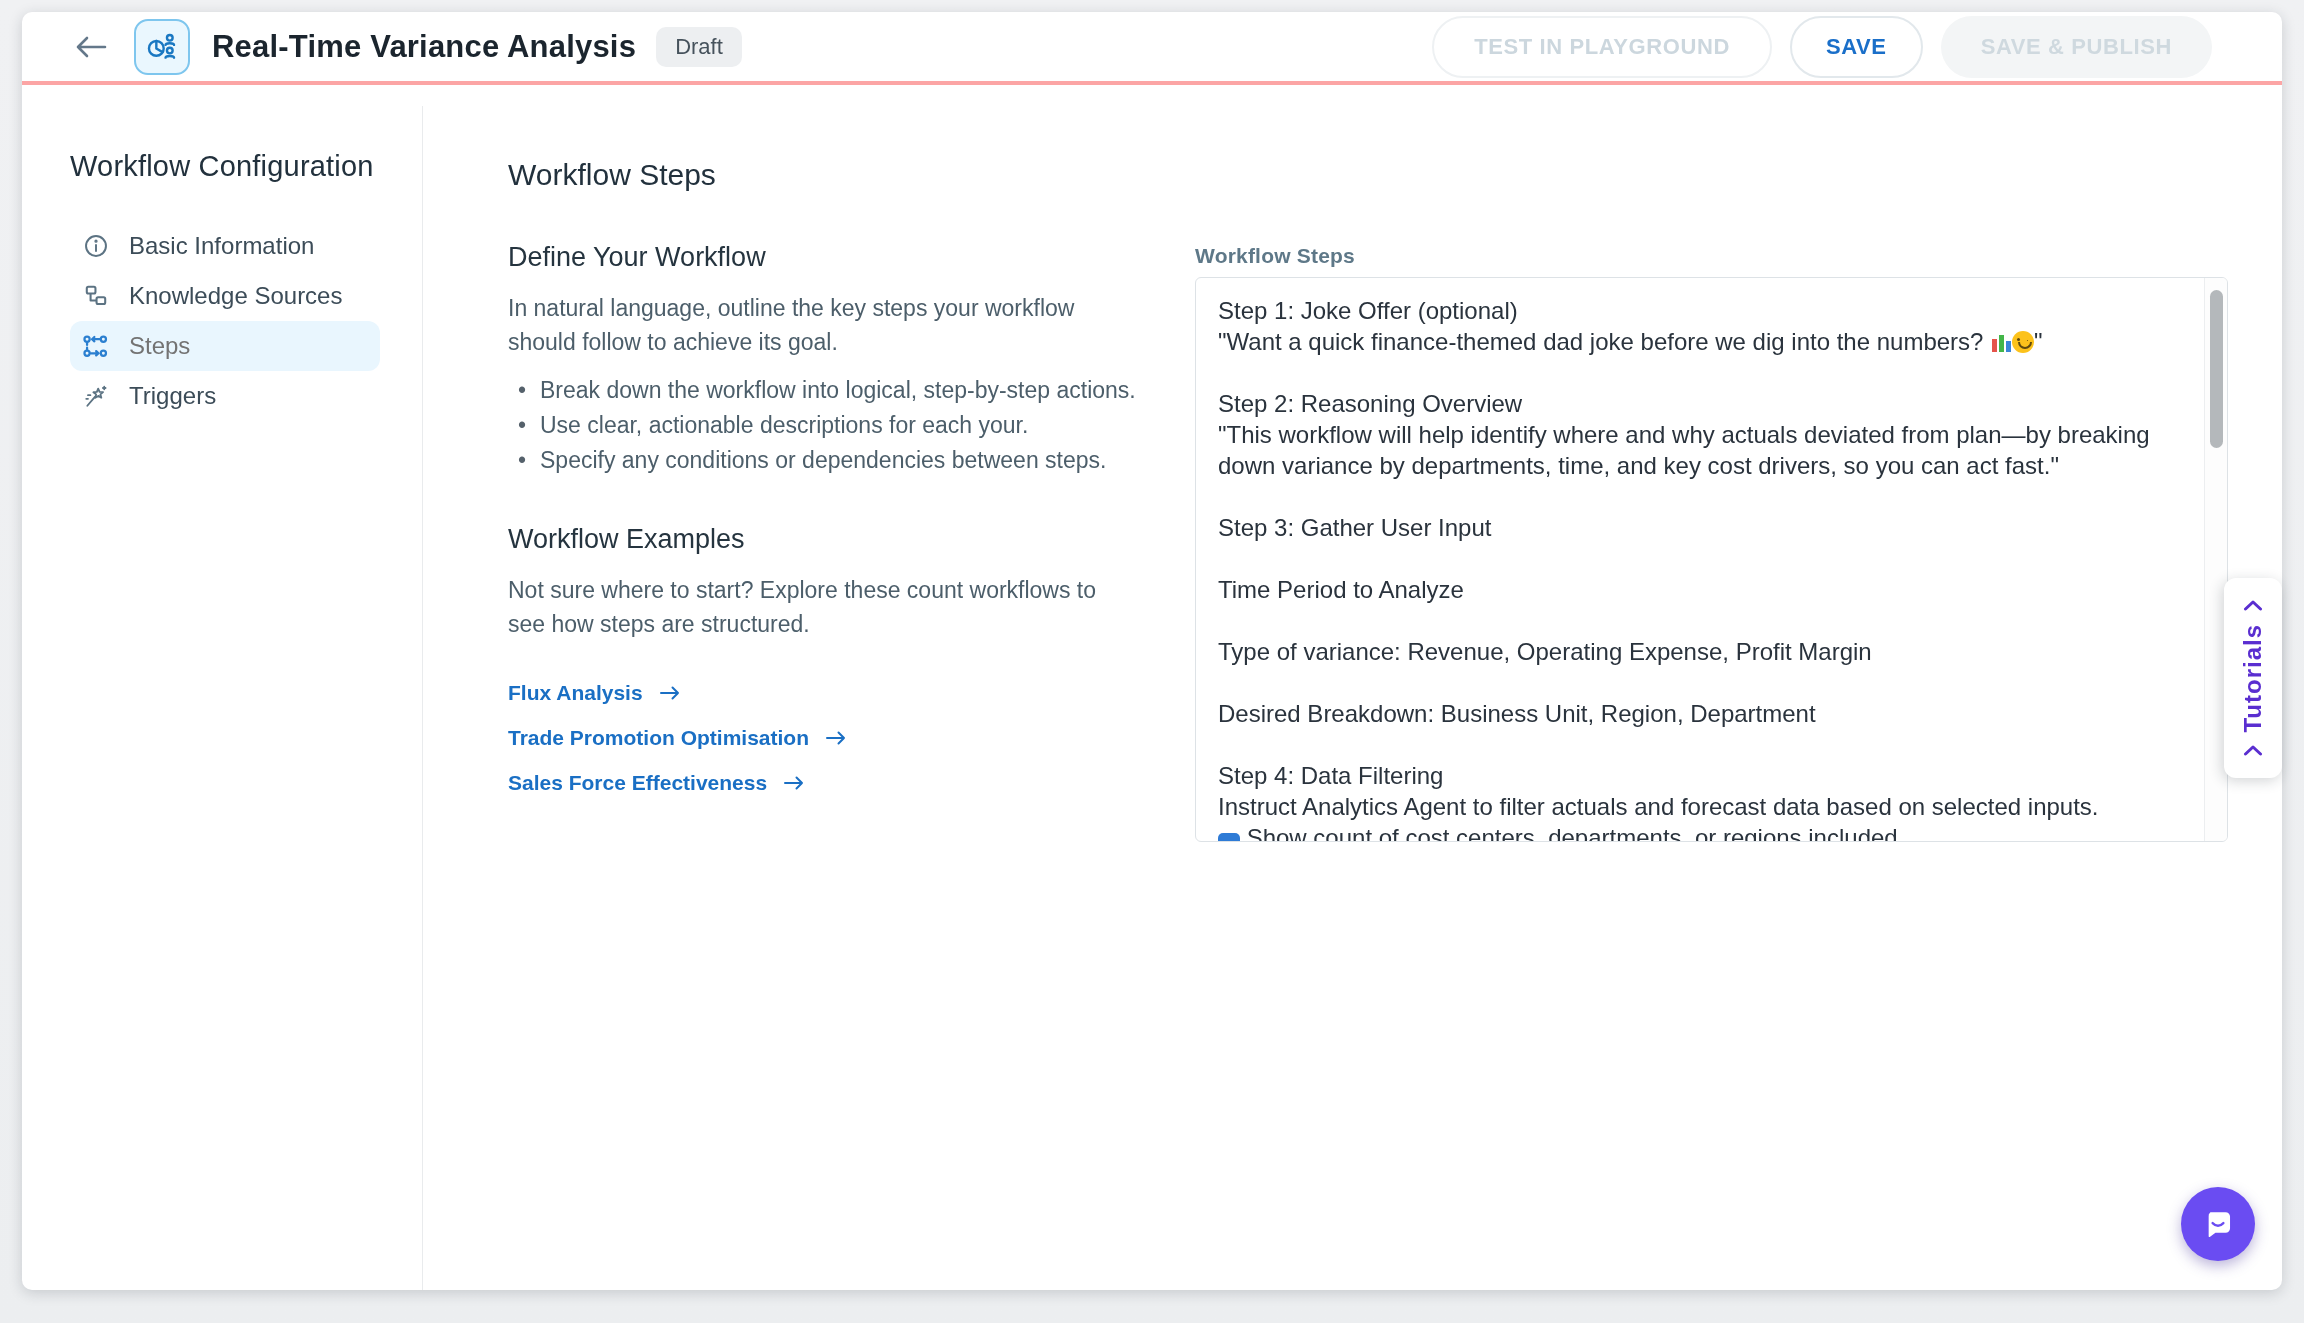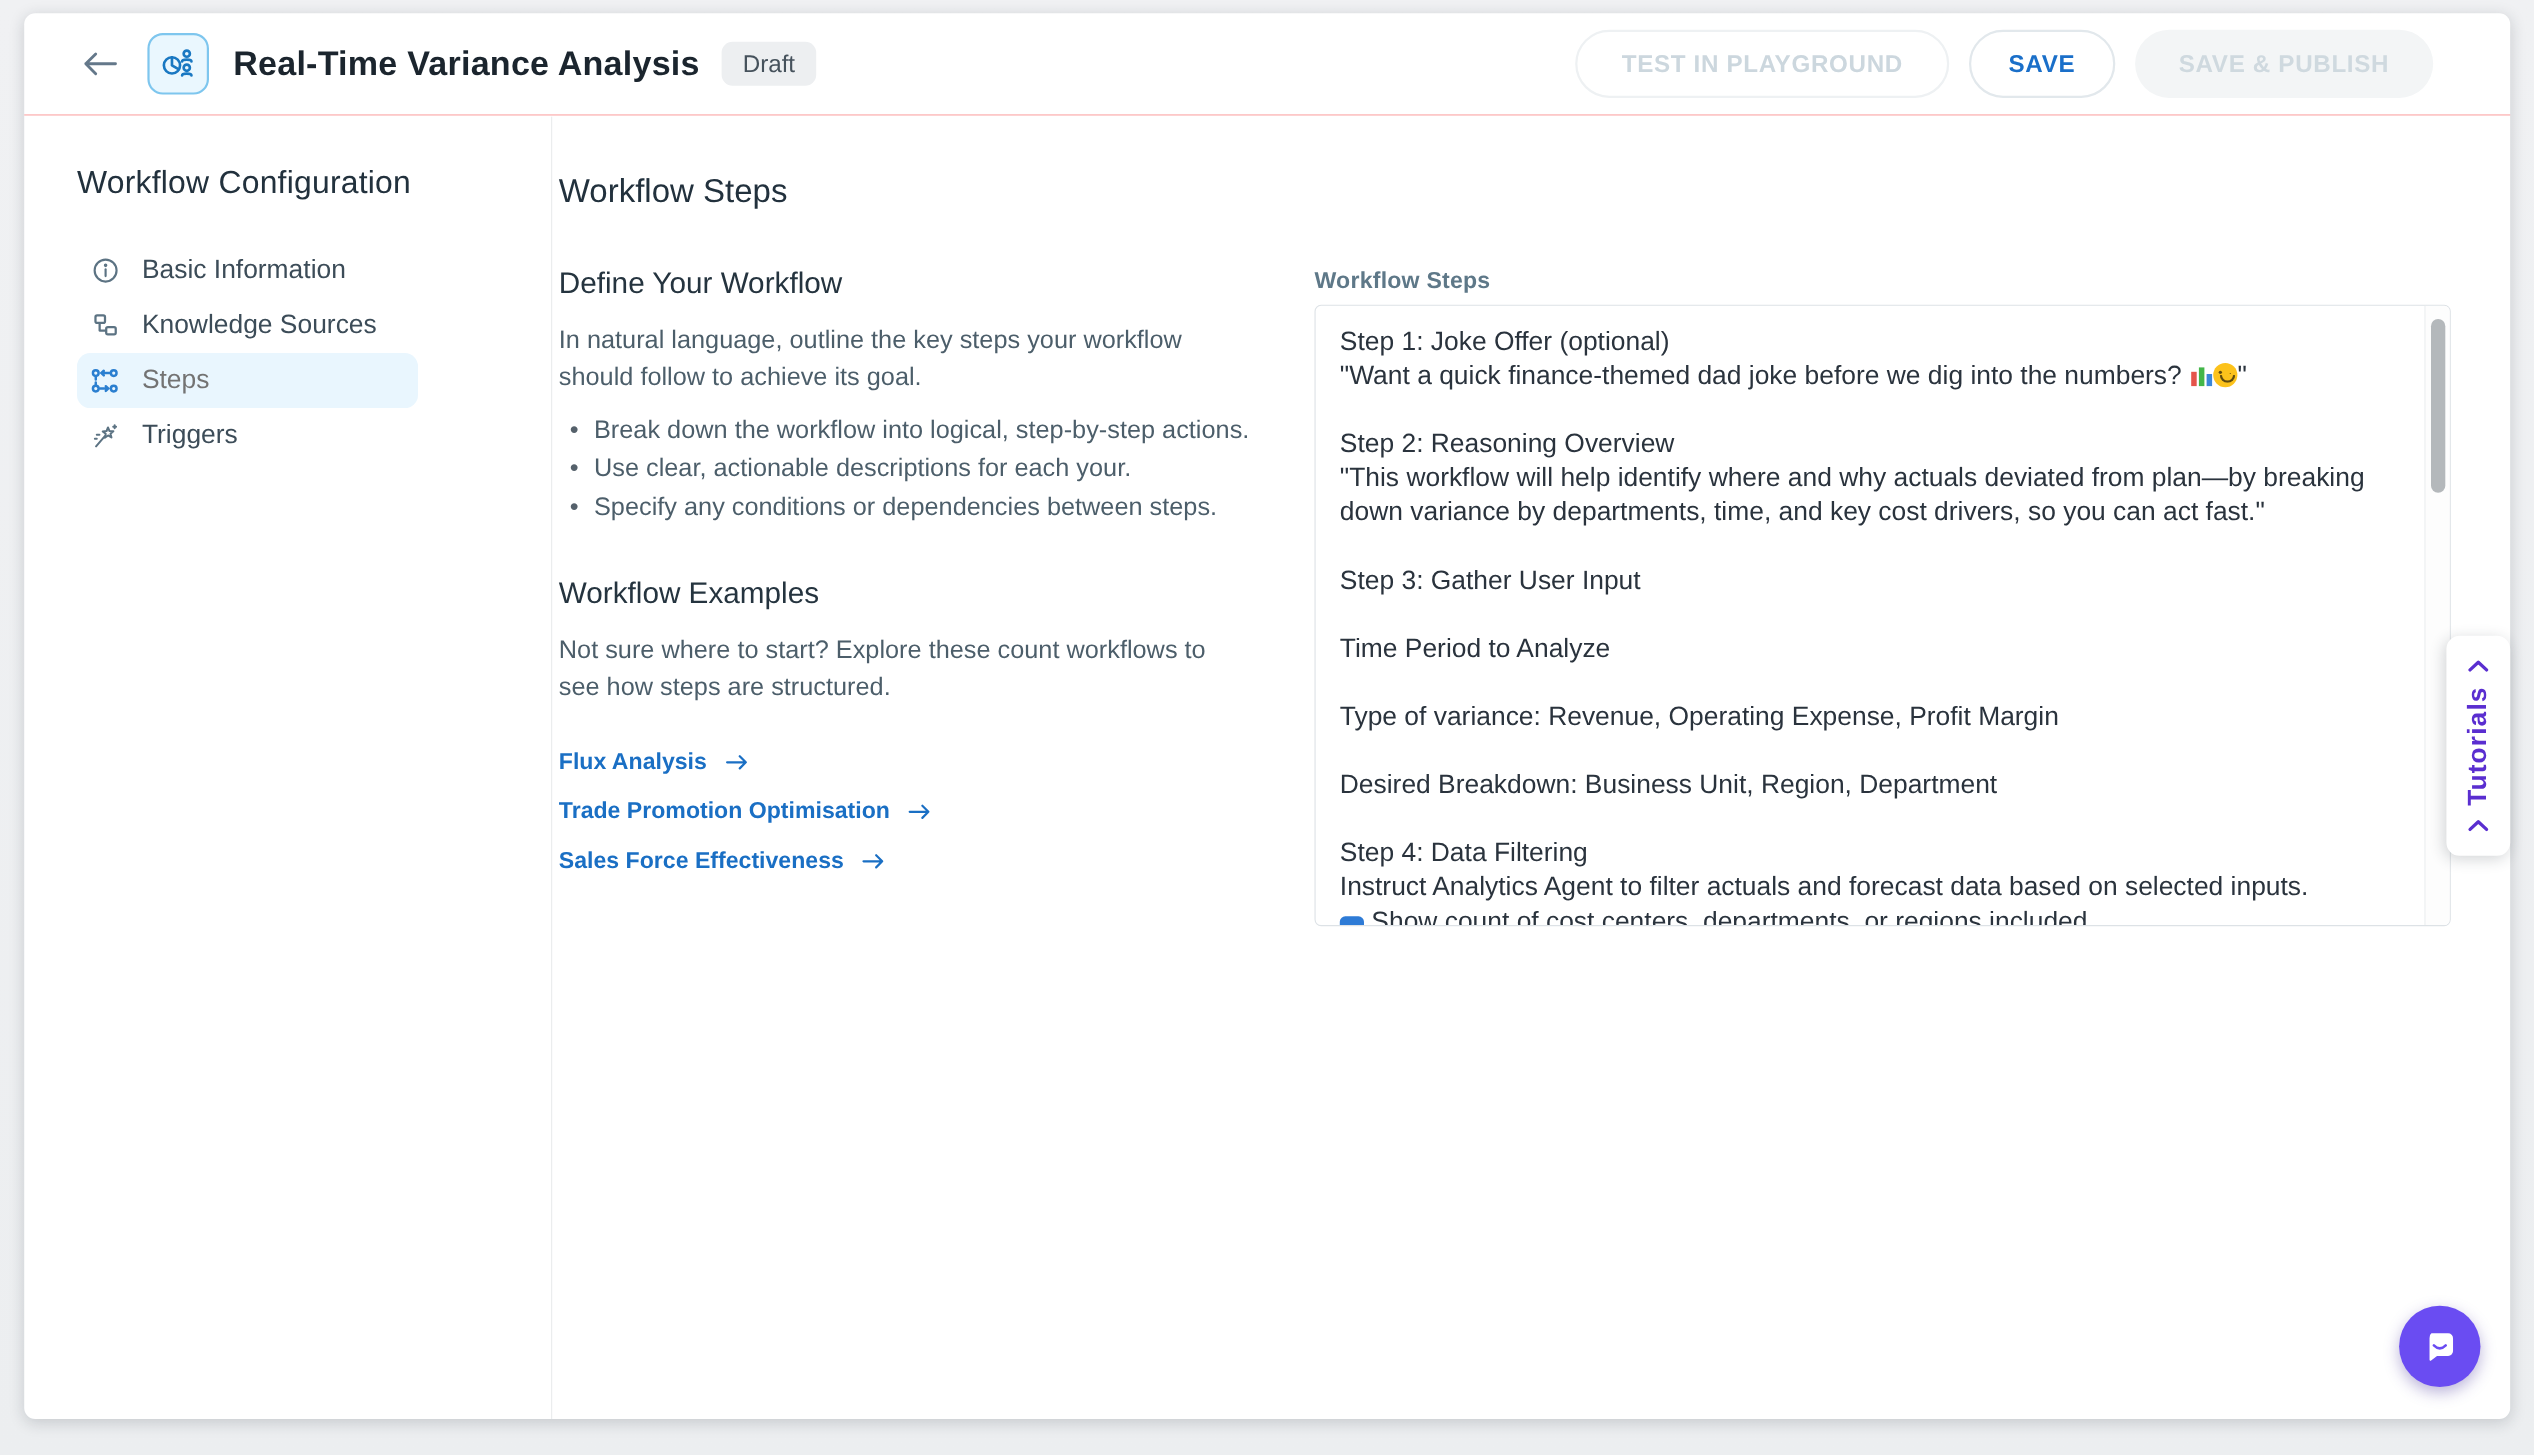--- a/index.html
+++ b/index.html
@@ -9,22 +9,22 @@
     background: linear-gradient(#f0f1f3,#eceef0);
     font-family: "Liberation Sans", sans-serif; overflow: hidden;
   }
   .card {
     position: absolute; left: 22px; top: 12px; width: 2260px; height: 1278px;
     background: #fff; border-radius: 10px;
     box-shadow: 0 3px 14px rgba(30,40,50,.18);
   }
   
   .hdr {
-    display: flex; align-items: center; height: 93px;
-    border-bottom: 1px solid #fca5a5; padding: 0 70px 0 52px;
+    display: flex; align-items: center; height: 73px;
+    border-bottom: 4px solid #fca5a5; padding: 0 70px 0 52px;
   }
   .back-btn { background: none; border: none; cursor: pointer; margin-right: 26px; display:flex; align-items:center; }
   .app-icon {
     width: 56px; height: 56px; border-radius: 14px; background: #eaf7fe;
     border: 2px solid #7ec6ee; display: flex; align-items: center; justify-content: center;
     margin-right: 22px; flex: 0 0 auto;
   }
   .page-title { font-size: 31px; font-weight: 700; color: #1b252e; letter-spacing: .2px; }
   .badge {
     margin-left: 20px; background: #edeff1; color: #46525c; font-size: 22px;
@@ -35,21 +35,21 @@
     height: 62px; border-radius: 31px; font-weight: 700; font-size: 22px;
     letter-spacing: .6px; padding: 0 40px; cursor: pointer; background: transparent;
     font-family: inherit; white-space: nowrap;
   }
   .btn + .btn { margin-left: 18px; }
   .btn-ghost { border: 2px solid #eef1f3; color: #ccd7de; }
   .btn-save  { border: 2px solid #e2e8ec; background: #fff; color: #1a6fc9; padding: 16px 34px; }
   .btn-pub   { border: none; background: #f3f5f6; color: #cfd9df; }
   
   .side {
-    position: absolute; top: 94px; left: 0; bottom: 0; width: 480px;
+    position: absolute; top: 94px; left: 0; bottom: 0; width: 401px;
     border-right: 1px solid #e9ebed; padding: 44px 0 0 48px;
   }
   .side-heading { font-size: 29px; font-weight: 500; color: #22313d; margin-bottom: 38px; letter-spacing:.2px; }
   .nav-item {
     display: flex; align-items: center; width: 310px; height: 50px;
     border-radius: 12px; padding-left: 12px; gap: 20px; cursor: pointer; margin-bottom: 0;
   }
   .nav-item .nav-label { font-size: 24px; color: #3c4c58; }
   .nav-item.selected { background: #e9f6fe; }
   .nav-item.selected .nav-label { color: #737373; }

